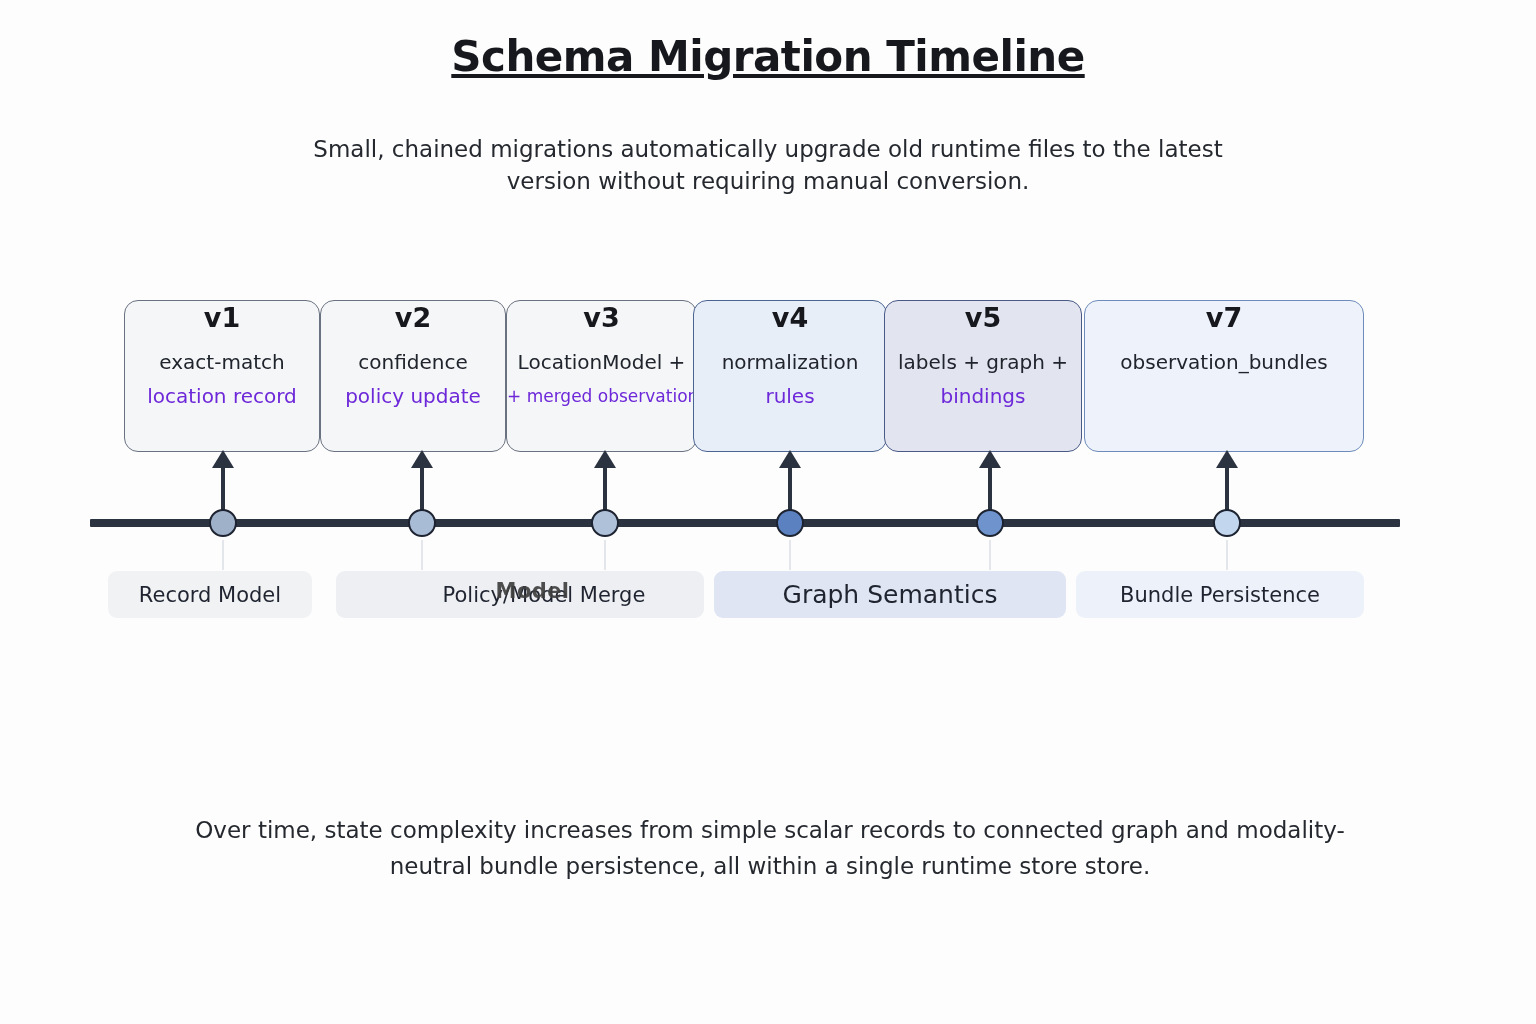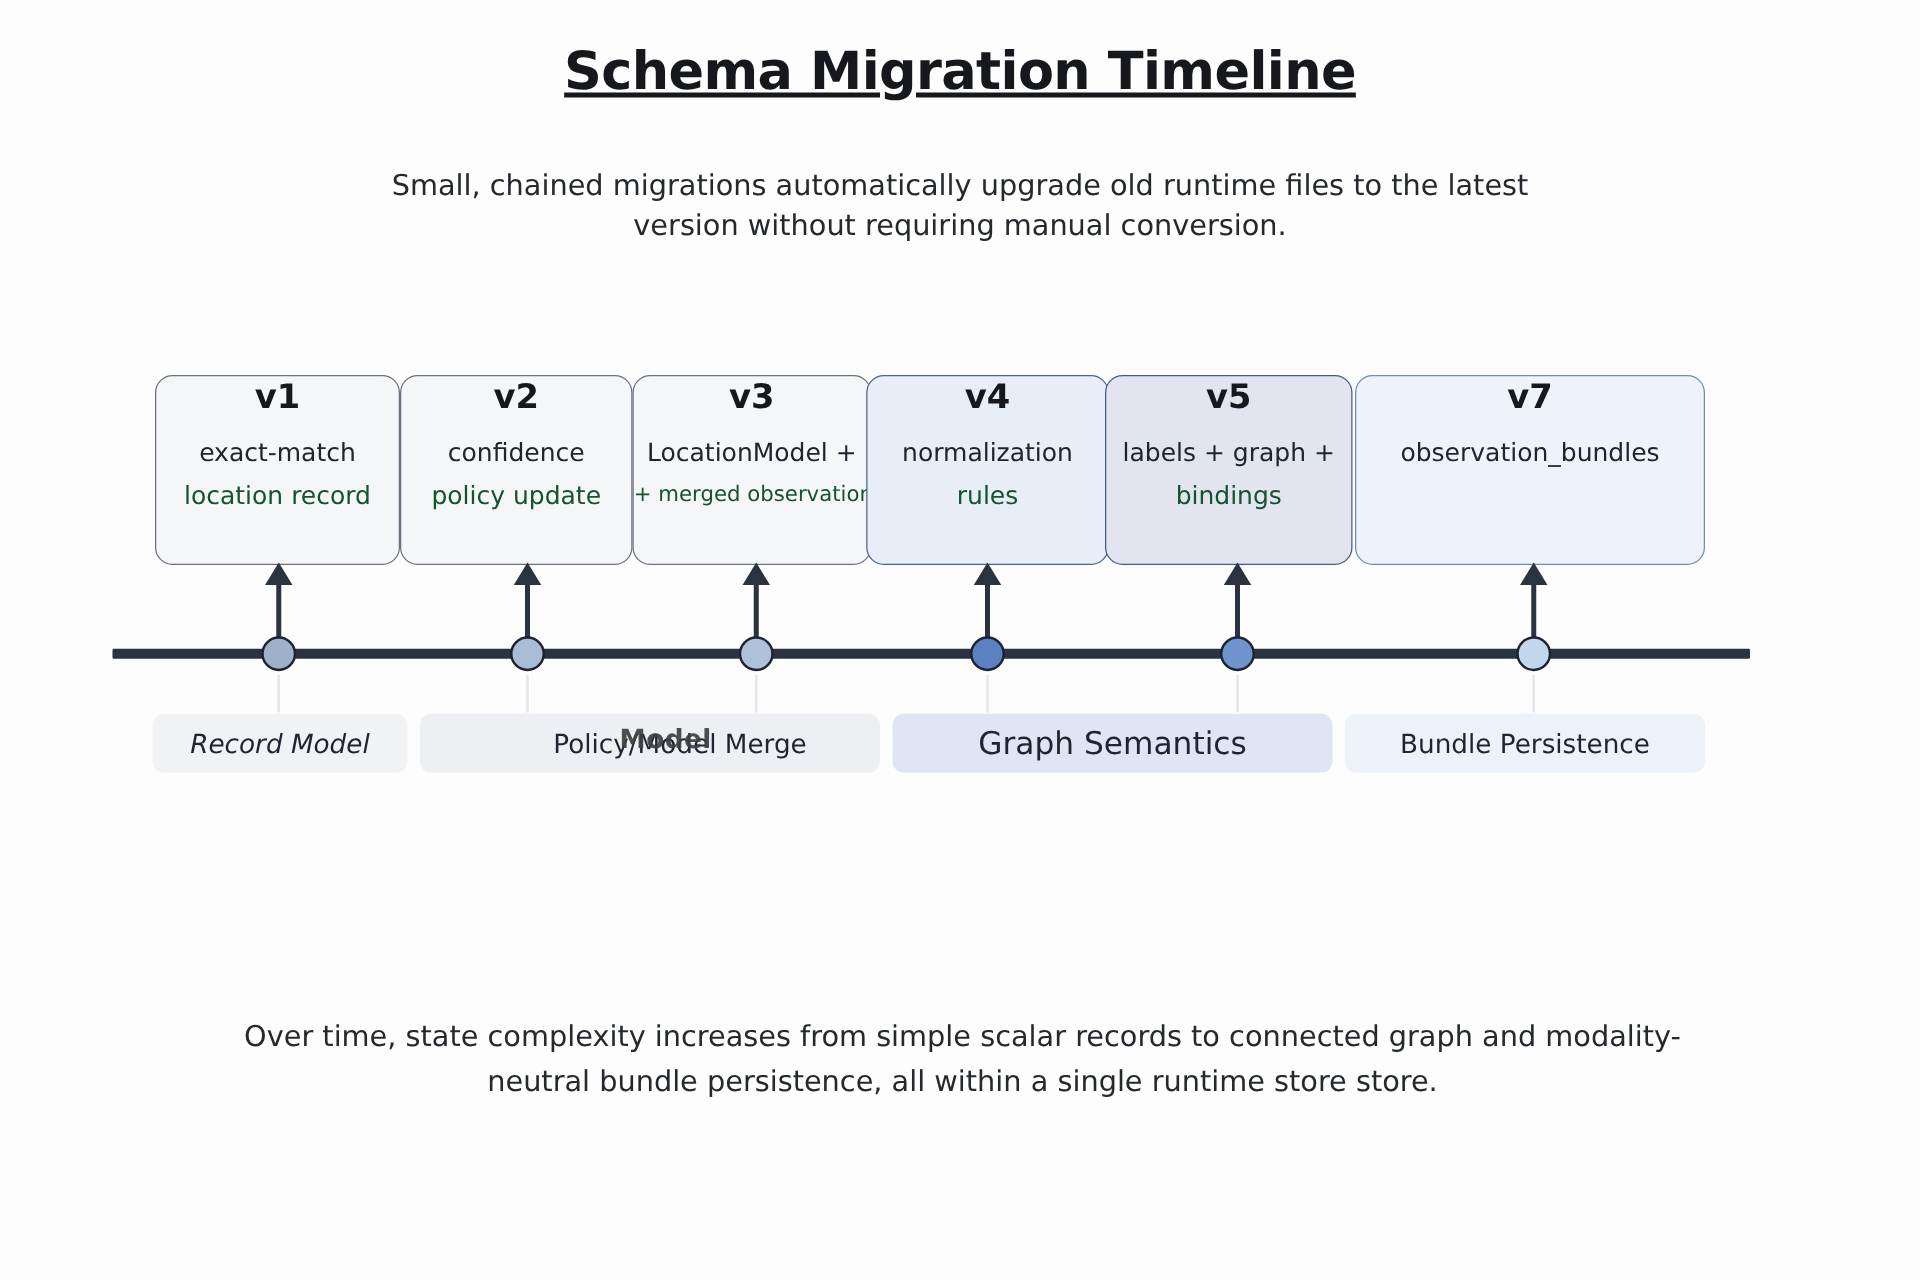--- a/index.html
+++ b/index.html
@@ -71,21 +71,21 @@
     text-align: center;
     font-size: 20px;
     color: #20242c;
     line-height: 34px;
     margin-top: 10px;
     white-space: nowrap;
   }
   .version-card .vc-line2 {
     text-align: center;
     font-size: 20px;
-    color: #14532d;
+    color: #6d28d9;
     line-height: 34px;
     white-space: nowrap;
   }
   .version-card.small-detail .vc-line2 {
     font-size: 17px;
   }
 
   
   #timeline-axis {
     position: absolute;
@@ -240,21 +240,21 @@
   <div class="tl-dot" style="left:976px; background:#6e93cd;"></div>
   <div class="tl-dot" style="left:1213px; background:#c2d7ee;"></div>
 
   <div class="tl-tick" style="left:222px;"></div>
   <div class="tl-tick" style="left:421px;"></div>
   <div class="tl-tick" style="left:604px;"></div>
   <div class="tl-tick" style="left:789px;"></div>
   <div class="tl-tick" style="left:989px;"></div>
   <div class="tl-tick" style="left:1226px;"></div>
 
-  <div class="phase-band" style="left:122px; width:204px; background:#f1f2f4;font-style:italic;">
+  <div class="phase-band" style="left:108px; width:204px; background:#f1f2f4;">
     <span class="pb-label">Record Model</span>
   </div>
 
   <div class="phase-band overlap" style="left:336px; width:368px; background:#eeeff2;padding-left:48px;">
     <span class="pb-label">
       <span>Policy/Model Merge</span>
       <span class="ghost">Model</span>
     </span>
   </div>
 

